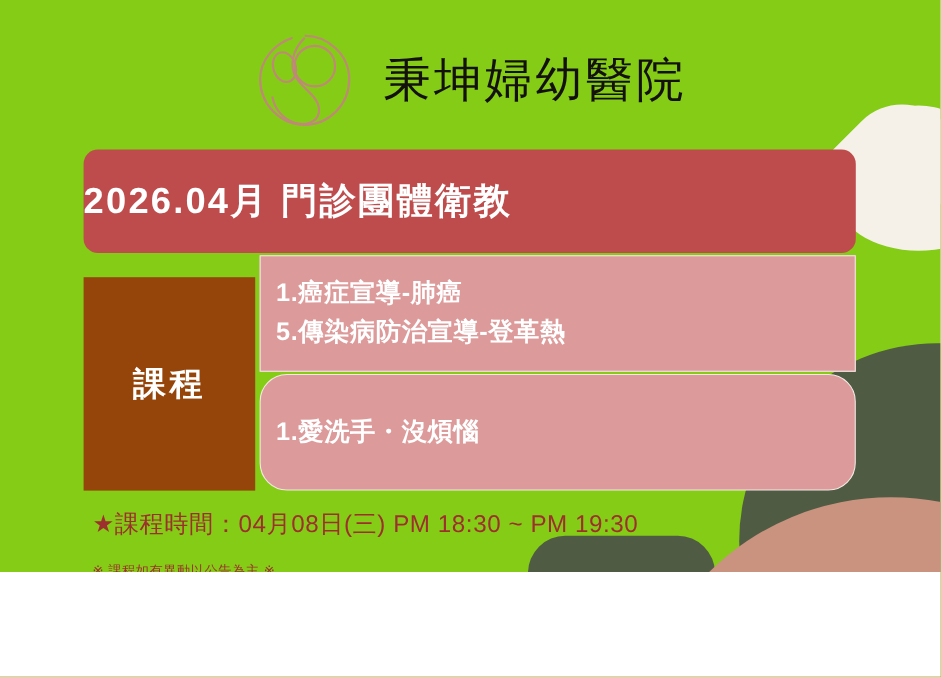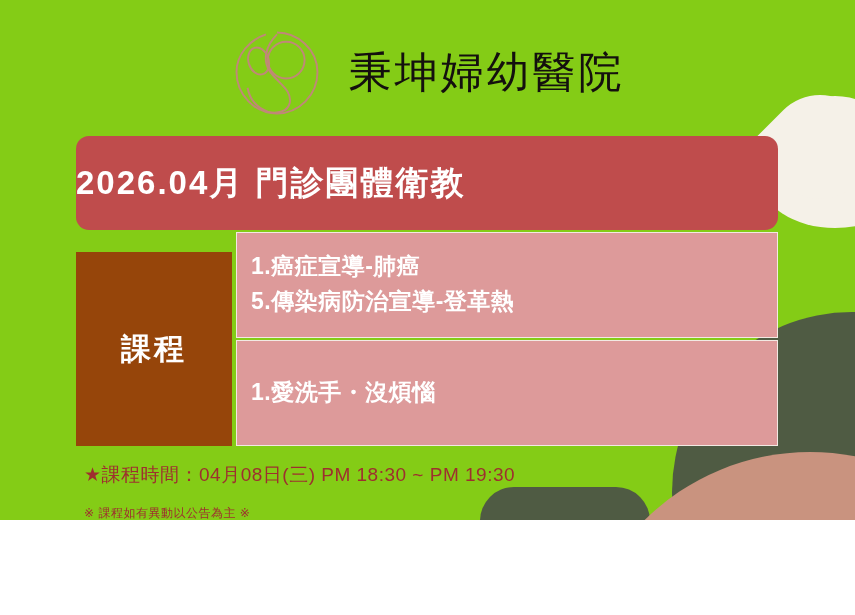--- a/index.html
+++ b/index.html
@@ -149,40 +149,40 @@
   .course-cell {
     background: #dd9a9a;
     border: 1px solid #f2e9e3;
     box-sizing: border-box;
     flex: 1 1 50%;
     padding: 14px 0 16px 14px;
     display: flex;
     flex-direction: column;
     justify-content: center;
   }
-  .course-cell + .course-cell { margin-top: 2px; }
+  .course-cell + .course-cell { margin-top: 2px; border-radius: 25px; }
   .course-line {
     color: #ffffff;
     font-size: 23px;
     font-weight: bold;
     line-height: 1.52;
     letter-spacing: 0.5px;
     white-space: nowrap;
   }
 
   
   #footer-notes {
     position: absolute;
     top: 456px;
     left: 84px;
     z-index: 4;
   }
   .note-line {
     color: #9e2f2f;
-    font-size: 19px;
+    font-size: 22px;
     line-height: 1.95;
     letter-spacing: 0.5px;
     white-space: nowrap;
   }
   .note-line.disclaimer {
     margin-top: 9px;
     font-size: 12px;
   }
 </style>
 </head>

